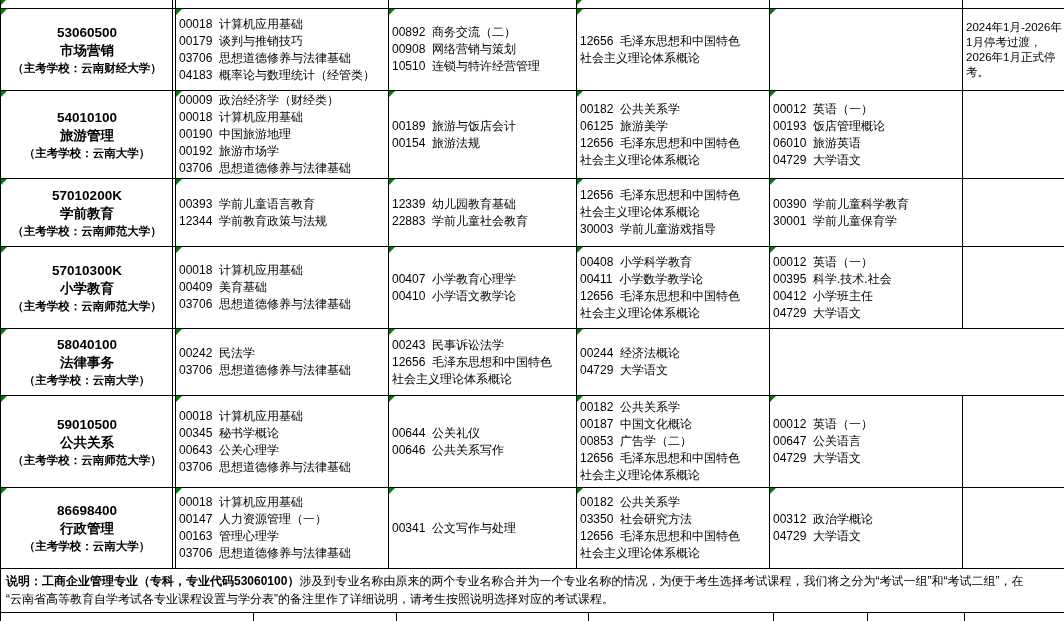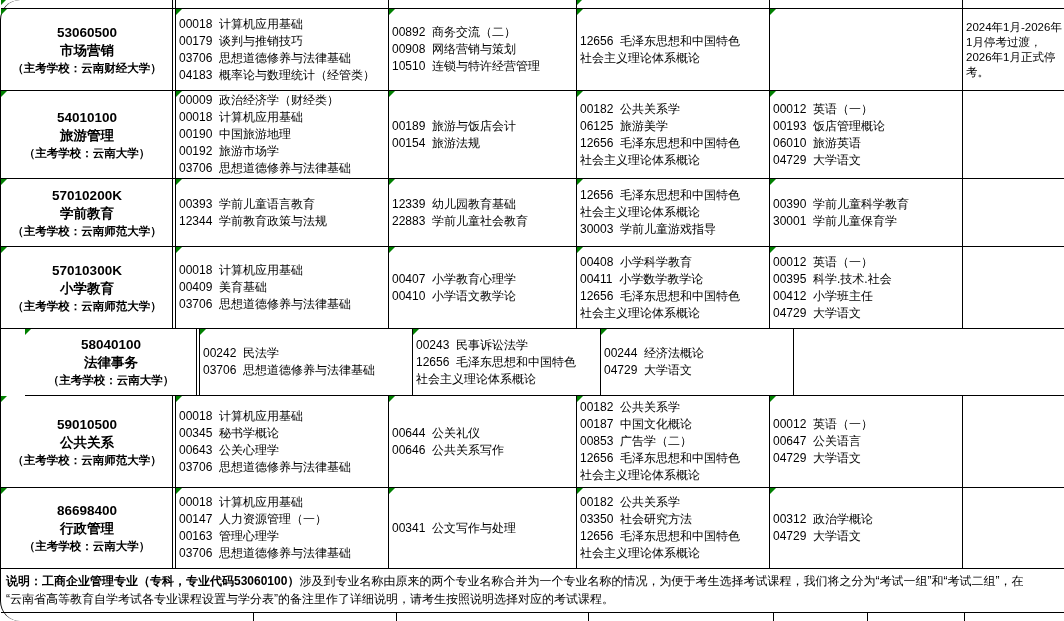--- a/index.html
+++ b/index.html
@@ -1,18 +1,18 @@
 <!DOCTYPE html>
 <html><head>
 <meta charset="utf-8">
 <style>
   html,body{margin:0;padding:0;background:#fff;}
   body{width:1064px;height:621px;overflow:hidden;
        font-family:"Liberation Sans","DejaVu Sans",sans-serif;color:#000;}
-  .sheet{position:relative;width:1064px;height:621px;border-left:1px solid #000;box-sizing:border-box;background:#fff;border-radius:20px;}
+  .sheet{position:relative;width:1064px;height:621px;border-left:1px solid #000;box-sizing:border-box;background:#fff;}
   .grid{display:grid;grid-template-columns:171px 217px 188px 193px 193px 101px;}
   .row{border-bottom:1px solid #000;box-sizing:border-box;}
   .cell{position:relative;border-right:1px solid #000;box-sizing:border-box;
         display:flex;flex-direction:column;justify-content:center;overflow:hidden;
         padding:1px 2px 1px 3px;}
   .c1{align-items:center;text-align:center;border-right:none;}
   .c2{border-left:4px double #000;}
   .c6{border-right:none;}
   .flag{position:absolute;top:0;left:0;width:0;height:0;border-style:solid;
         border-width:6px 6px 0 0;border-color:#008000 transparent transparent transparent;}
@@ -173,21 +173,21 @@
         </div>
         <div class="cell c5">
           <span class="flag"></span>
           <div class="course">00012  英语（一）</div>
           <div class="course">00395  科学.技术.社会</div>
           <div class="course">00412  小学班主任</div>
           <div class="course">04729  大学语文</div>
         </div>
         <div class="cell c6"></div>
       </div>
-      <div class="grid row" style="height: 67px; margin-left: 24px;">
+      <div class="grid row" style="height: 67px;">
         <div class="cell c1">
           <span class="flag"></span>
           <div class="mcode">58040100</div>
           <div class="mname">法律事务</div>
           <div class="mschool">（主考学校：云南大学）</div>
         </div>
         <div class="cell c2">
           <span class="flag"></span>
           <div class="course">00242  民法学</div>
           <div class="course">03706  思想道德修养与法律基础</div>

